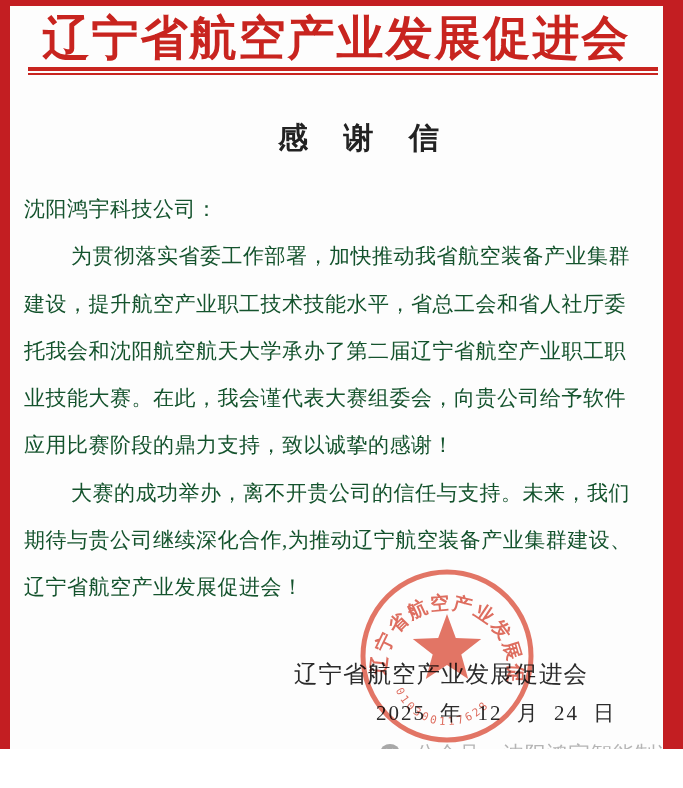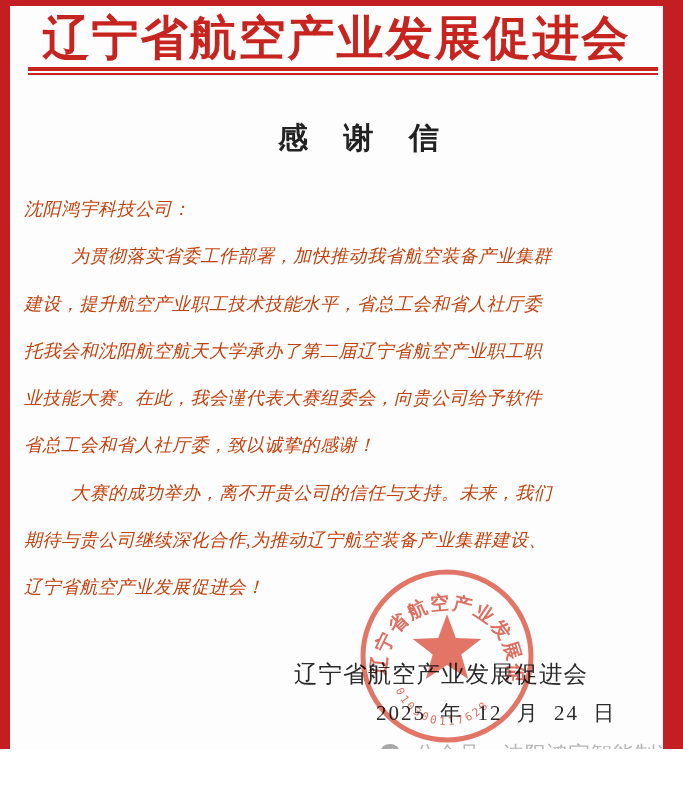--- a/index.html
+++ b/index.html
@@ -28,21 +28,21 @@
   
   .letter-title{
     position:absolute;left:10px;top:118px;width:653px;
     text-align:center;font-size:30px;font-weight:bold;color:#222;
     letter-spacing:14px;text-indent:14px;white-space:nowrap;margin-left:22px;
   }
 
   
   .body-block{
     position:absolute;left:24px;top:186px;width:625px;
-    font-size:18px;color:#c2410c;letter-spacing:0.5px;font-style:italic;
+    font-size:21px;color:#14532d;letter-spacing:0.5px;
   }
   .line{height:47.3px;line-height:47.3px;white-space:nowrap;}
   .line.indent{padding-left:47px;}
 
   
   .signature{
     position:absolute;left:294px;top:658px;
     font-size:23.5px;color:#2b2b2b;letter-spacing:1px;white-space:nowrap;
   }
   .date{
@@ -82,21 +82,21 @@
   <div class="rule rule-thin"></div>
 
   <div class="letter-title">感 谢 信</div>
 
   <div class="body-block">
     <div class="line">沈阳鸿宇科技公司：</div>
     <div class="line indent">为贯彻落实省委工作部署，加快推动我省航空装备产业集群</div>
     <div class="line">建设，提升航空产业职工技术技能水平，省总工会和省人社厅委</div>
     <div class="line">托我会和沈阳航空航天大学承办了第二届辽宁省航空产业职工职</div>
     <div class="line">业技能大赛。在此，我会谨代表大赛组委会，向贵公司给予软件</div>
-    <div class="line">省总工会和省人社厅委，致以诚挚的感谢！</div>
+    <div class="line">应用比赛阶段的鼎力支持，致以诚挚的感谢！</div>
     <div class="line indent">大赛的成功举办，离不开贵公司的信任与支持。未来，我们</div>
     <div class="line">期待与贵公司继续深化合作,为推动辽宁航空装备产业集群建设、</div>
     <div class="line">辽宁省航空产业发展促进会！</div>
   </div>
 
   <div class="signature">辽宁省航空产业发展促进会</div>
   <div class="date">2025 年 12 月 24 日</div>
 
   <svg class="seal" viewBox="0 0 180 180">
     <defs>

